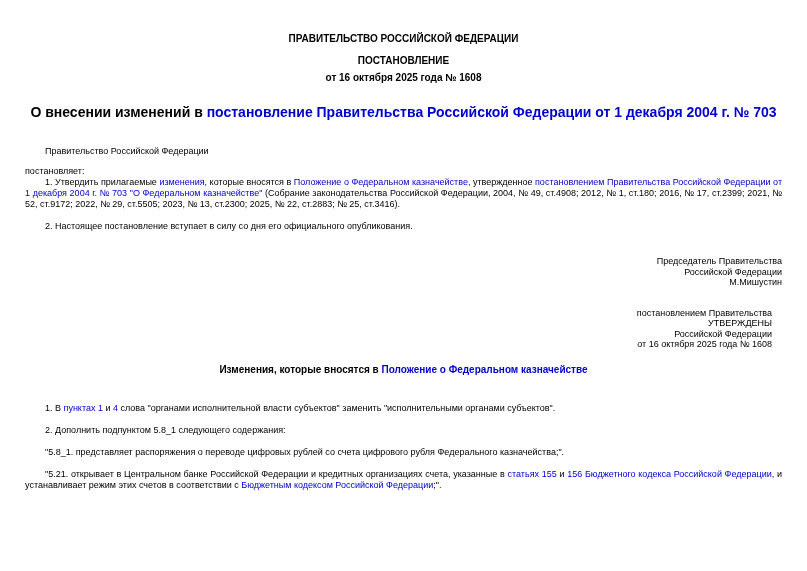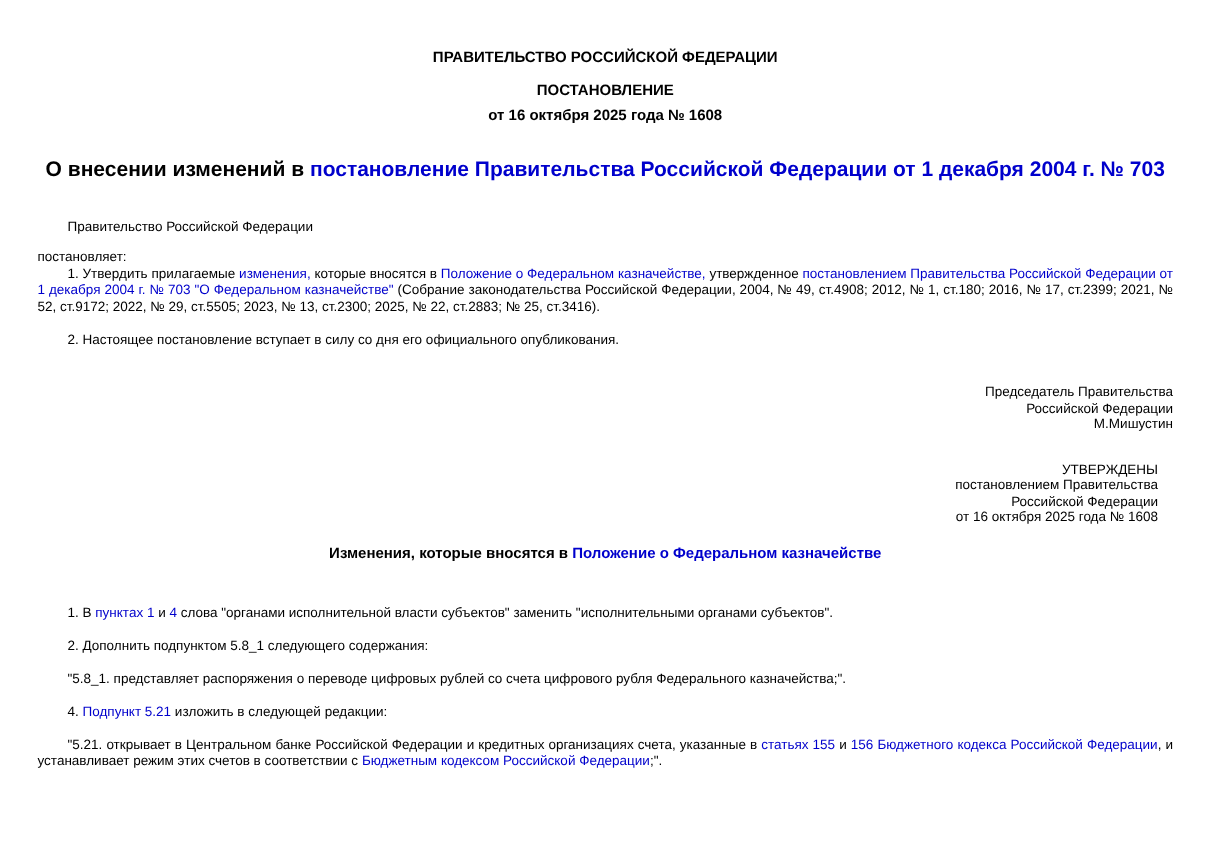--- a/index.html
+++ b/index.html
@@ -48,27 +48,26 @@
   <div class="ind just"><span>1. Утвердить прилагаемые </span><a href="#" class="lnk">изменения,</a><span> которые вносятся в </span><a href="#" class="lnk">Положение о Федеральном казначействе,</a><span> утвержденное </span><a href="#" class="lnk">постановлением Правительства Российской Федерации от 1 декабря 2004 г. № 703 "О Федеральном казначействе"</a><span> (Собрание законодательства Российской Федерации, 2004, № 49, ст.4908; 2012, № 1, ст.180; 2016, № 17, ст.2399; 2021, № 52, ст.9172; 2022, № 29, ст.5505; 2023, № 13, ст.2300; 2025, № 22, ст.2883; № 25, ст.3416).</span></div>
   <div class="ind clause2">2. Настоящее постановление вступает в силу со дня его официального опубликования.</div>
 
   <div class="sig-block right">
     <div>Председатель Правительства</div>
     <div>Российской Федерации</div>
     <div>М.Мишустин</div>
   </div>
 
   <div class="app-block right">
+    <div>постановлением Правительства</div>
     <div>УТВЕРЖДЕНЫ</div>
-    <div>постановлением Правительства</div>
     <div>Российской Федерации</div>
     <div>от 16 октября 2025 года № 1608</div>
   </div>
 
   <div class="amend-heading bold center"><span>Изменения, которые вносятся в </span><a href="#" class="lnk">Положение о Федеральном казначействе</a></div>
 
   <div class="ind just amend-item amend-first"><span>1. В </span><a href="#" class="lnk">пунктах 1</a><span> и </span><a href="#" class="lnk">4</a><span> слова "органами исполнительной власти субъектов" заменить "исполнительными органами субъектов".</span></div>
   <div class="ind just amend-item"><span>2. Дополнить подпунктом 5.8_1 следующего содержания:</span></div>
   <div class="ind just amend-item"><span>"5.8_1. представляет распоряжения о переводе цифровых рублей со счета цифрового рубля Федерального казначейства;".</span></div>
-  <div class="ind just amend-item"><span>4. </span><a href="#" class="lnk">Подпункт 5.21</a><span> изложить в следующей редакции:</span></div>
   <div class="ind just amend-item"><span>"5.21. открывает в Центральном банке Российской Федерации и кредитных организациях счета, указанные в </span><a href="#" class="lnk">статьях 155</a><span> и </span><a href="#" class="lnk">156 Бюджетного кодекса Российской Федерации</a><span>, и устанавливает режим этих счетов в соответствии с </span><a href="#" class="lnk">Бюджетным кодексом Российской Федерации</a><span>;".</span></div>
 
 </div>
 
 </body></html>

